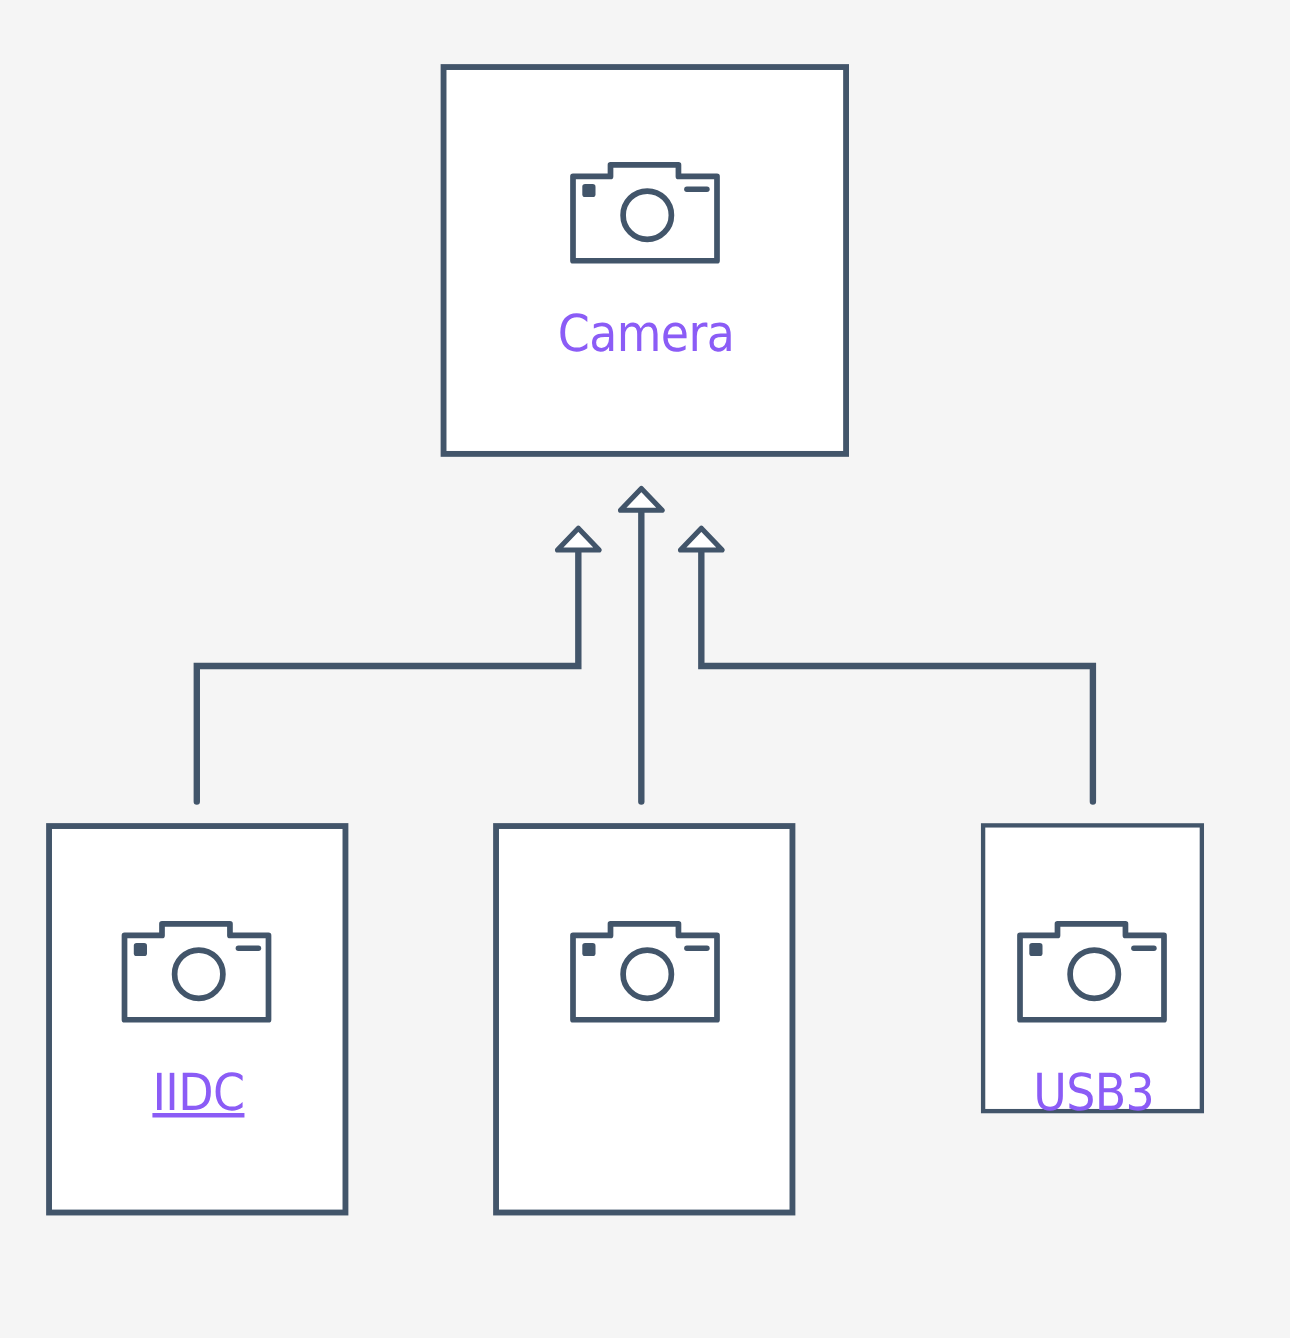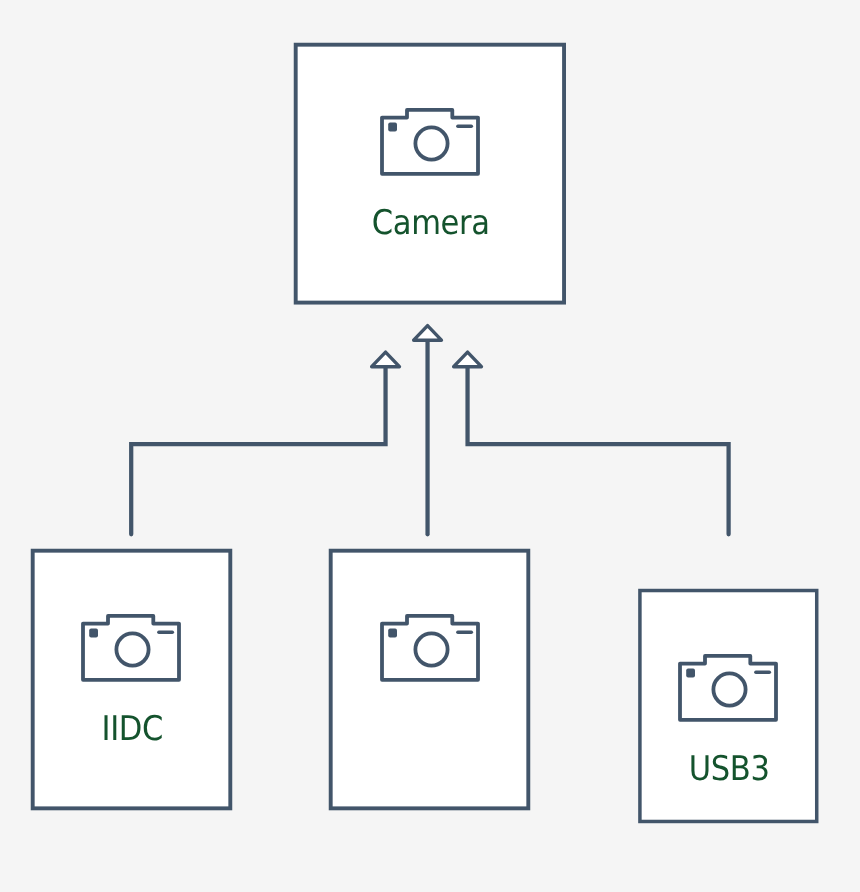--- a/index.html
+++ b/index.html
@@ -11,21 +11,21 @@
     -webkit-font-smoothing:antialiased;
     -moz-osx-font-smoothing:grayscale;
     text-rendering:geometricPrecision;
   }
   #stage{position:relative;width:860px;height:892px;}
   .edges{position:absolute;left:0;top:0;width:860px;height:892px;}
   .node{position:absolute;box-sizing:border-box;}
   .node .frame{position:absolute;left:0;top:0;width:100%;height:100%;display:block;}
   .node .icon{position:absolute;left:50%;transform:translateX(-50%);width:99.8px;height:67.75px;display:block;overflow:visible;}
   .node .label{
-    position:absolute;left:0;width:100%;text-align:center;color:#14532d;
+    position:absolute;left:0;width:100%;text-align:center;color:#8b5cf6;
     font-size:34px;line-height:34px;letter-spacing:-0.4px;padding-left:1.6px;box-sizing:border-box;
     -webkit-font-smoothing:antialiased;transform:translateZ(0);will-change:transform;
   }
 </style>
 </head>
 <body>
 
 <div id="stage">
 
   <svg class="edges" viewBox="0 0 860 892" width="860" height="892">
@@ -57,36 +57,36 @@
   <div class="node" style="left:30.65px;top:548.70px;width:201.00px;height:261.05px;">
     <svg class="frame" style="overflow:visible" viewBox="0 0 201.00 261.05" width="201.00" height="261.05">
         <rect x="1.70" y="1.70" width="197.60" height="257.65" fill="#ffffff" stroke="#42556a" stroke-width="3.90"></rect>
       </svg>
     <svg class="icon" viewBox="0 0 99.8 67.75" style="top:65.2px;">
       <path fill="none" stroke="#42556a" stroke-width="3.8" stroke-linejoin="round" stroke-linecap="round" d="M1.9 65.85 L1.9 9.6 L26.9 9.6 L26.9 1.9 L72.2 1.9 L72.2 9.6 L97.9 9.6 L97.9 65.85 Z"></path>
       <circle cx="51.4" cy="35.45" r="16.1" fill="none" stroke="#42556a" stroke-width="3.8"></circle>
       <rect x="8.1" y="14.6" width="8.8" height="8.8" rx="1.9" fill="#42556a"></rect>
       <line x1="77.8" y1="18.2" x2="91.2" y2="18.2" stroke="#42556a" stroke-width="3.6" stroke-linecap="round"></line>
     </svg>
-    <span class="label" style="top:163.8px;">IIDC</span>
+    <span class="label" style="top:163.8px;text-decoration:underline;">IIDC</span>
   </div>
 
   <div class="node" style="left:329.20px;top:548.70px;width:201.00px;height:261.05px;">
     <svg class="frame" style="overflow:visible" viewBox="0 0 201.00 261.05" width="201.00" height="261.05">
         <rect x="1.70" y="1.70" width="197.60" height="257.65" fill="#ffffff" stroke="#42556a" stroke-width="3.90"></rect>
       </svg>
     <svg class="icon" viewBox="0 0 99.8 67.75" style="top:65.2px;">
       <path fill="none" stroke="#42556a" stroke-width="3.8" stroke-linejoin="round" stroke-linecap="round" d="M1.9 65.85 L1.9 9.6 L26.9 9.6 L26.9 1.9 L72.2 1.9 L72.2 9.6 L97.9 9.6 L97.9 65.85 Z"></path>
       <circle cx="51.4" cy="35.45" r="16.1" fill="none" stroke="#42556a" stroke-width="3.8"></circle>
       <rect x="8.1" y="14.6" width="8.8" height="8.8" rx="1.9" fill="#42556a"></rect>
       <line x1="77.8" y1="18.2" x2="91.2" y2="18.2" stroke="#42556a" stroke-width="3.6" stroke-linecap="round"></line>
     </svg>
   </div>
 
-  <div class="node" style="left:627.70px;top:548.70px;width:200.65px;height:234px;margin-top:40px;">
+  <div class="node" style="left:627.70px;top:548.70px;width:200.65px;height:193px;">
     <svg class="frame" style="overflow:visible" viewBox="0 0 200.65 261.05" width="200.65" height="261.05">
         <rect x="1.70" y="1.70" width="197.25" height="257.65" fill="#ffffff" stroke="#42556a" stroke-width="3.90"></rect>
       </svg>
     <svg class="icon" viewBox="0 0 99.8 67.75" style="top:65.2px;">
       <path fill="none" stroke="#42556a" stroke-width="3.8" stroke-linejoin="round" stroke-linecap="round" d="M1.9 65.85 L1.9 9.6 L26.9 9.6 L26.9 1.9 L72.2 1.9 L72.2 9.6 L97.9 9.6 L97.9 65.85 Z"></path>
       <circle cx="51.4" cy="35.45" r="16.1" fill="none" stroke="#42556a" stroke-width="3.8"></circle>
       <rect x="8.1" y="14.6" width="8.8" height="8.8" rx="1.9" fill="#42556a"></rect>
       <line x1="77.8" y1="18.2" x2="91.2" y2="18.2" stroke="#42556a" stroke-width="3.6" stroke-linecap="round"></line>
     </svg>
     <span class="label" style="top:163.8px;">USB3</span>

